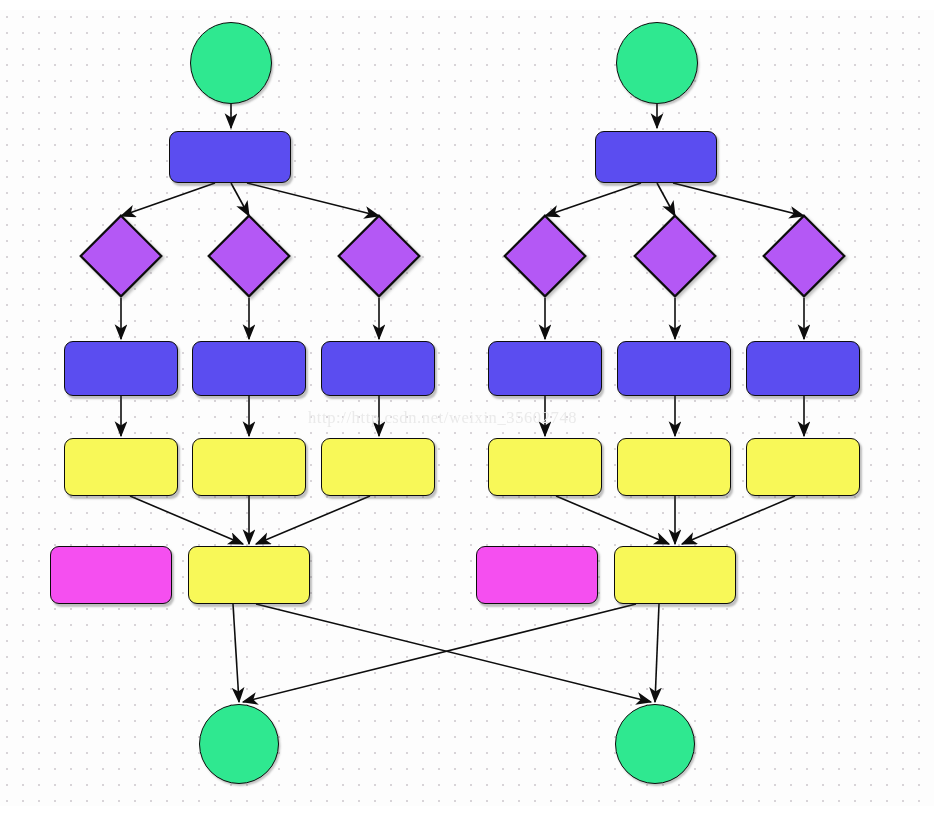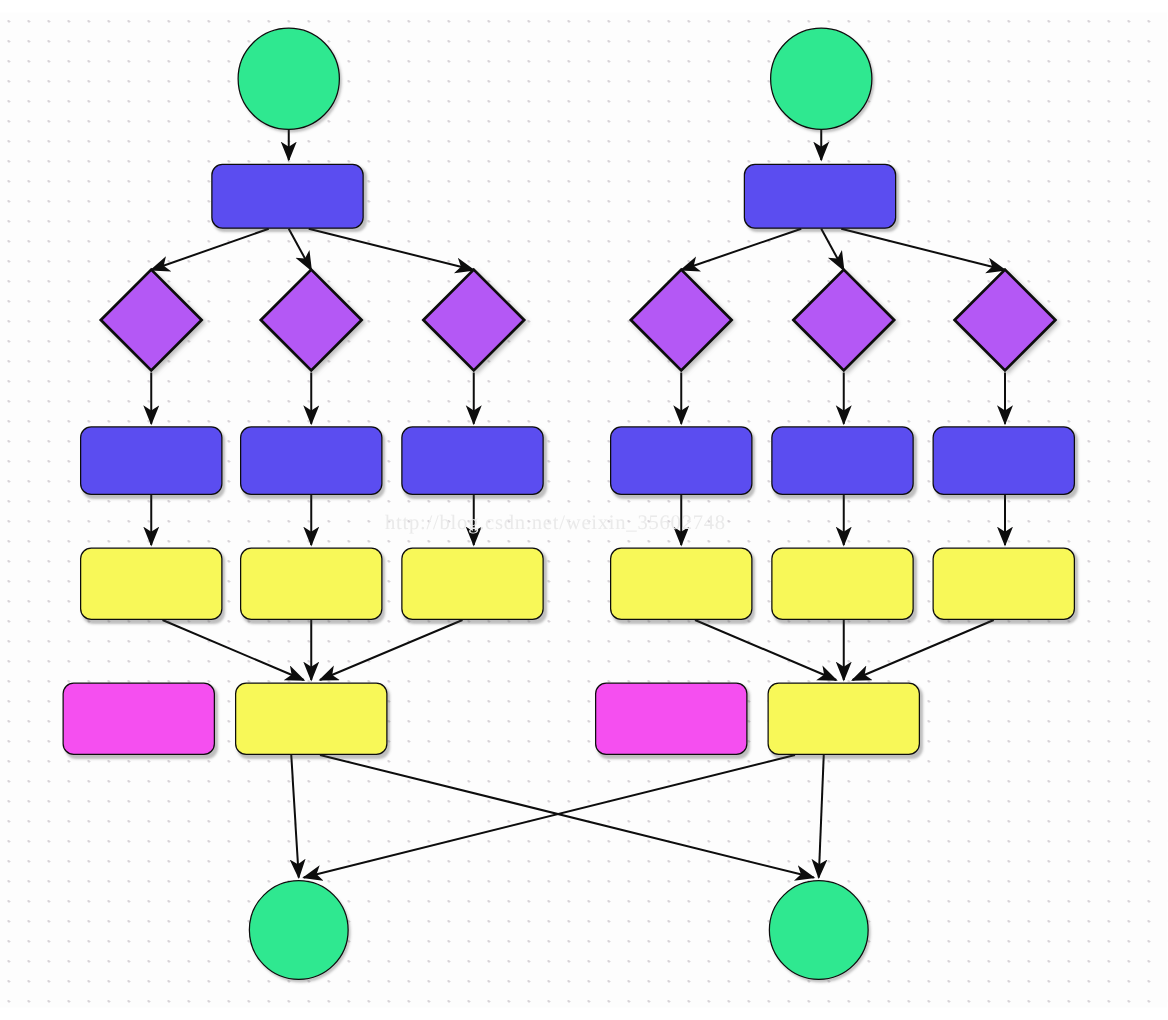--- a/index.html
+++ b/index.html
@@ -140,21 +140,21 @@
         <polyline points="675,396 675,436"></polyline>
         <polyline points="804,396 804,436"></polyline>
         <polyline points="556,496 669,544"></polyline>
         <polyline points="675,496 675,544"></polyline>
         <polyline points="795,496 682,544"></polyline>
         <polyline points="659,604 655,702"></polyline>
         <polyline points="636,604 243,702"></polyline>
       </g>
   </svg>
 
-  <div id="watermark" style="left: 308px; top: 408px;">http://blog.csdn.net/weixin_35602748</div>
+  <div id="watermark" style="left: 308px; top: 408px;">http://http.csdn.net/weixin_35602748</div>
 
   <div id="node-layer">
       <div class="node n-circle" style="background: rgb(47, 232, 144); left: 190px; top: 22px; width: 82px; height: 82px;"></div>
       <div class="node n-rect" style="background: rgb(91, 77, 240); left: 169px; top: 131px; width: 122px; height: 52px;"></div>
       <div class="edge-label" style="left: 176px; top: 198px;"></div>
       <div class="node n-diamond" style="left: 79px; top: 214px; width: 84px; height: 84px;"><svg class="dia-shape" viewBox="0 0 100 100" preserveAspectRatio="none">
           <polygon points="50,2 98,50 50,98 2,50" fill="#b458f5" stroke="#0d0d0d" stroke-width="2.2" vector-effect="non-scaling-stroke"></polygon>
         </svg><span class="dia-label"></span></div>
       <div class="node n-diamond" style="left: 207px; top: 214px; width: 84px; height: 84px;"><svg class="dia-shape" viewBox="0 0 100 100" preserveAspectRatio="none">
           <polygon points="50,2 98,50 50,98 2,50" fill="#b458f5" stroke="#0d0d0d" stroke-width="2.2" vector-effect="non-scaling-stroke"></polygon>

